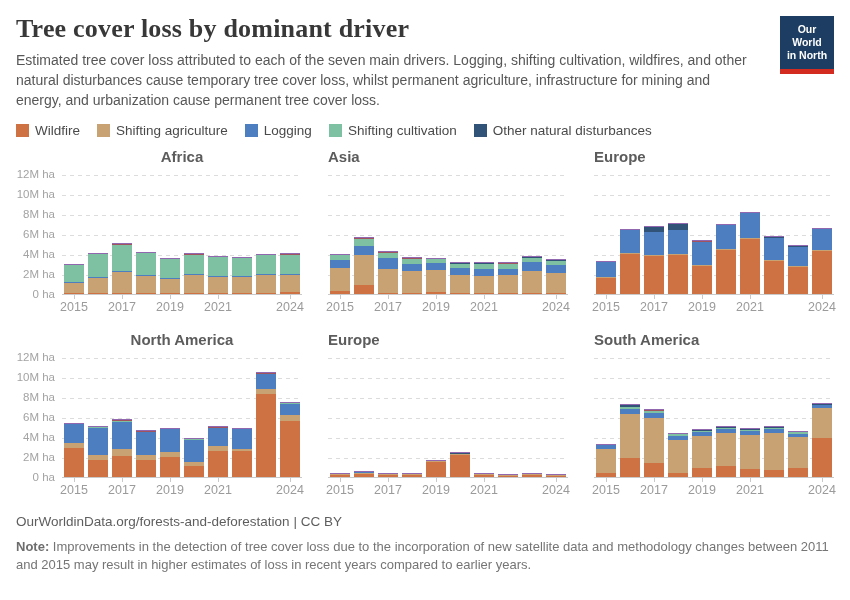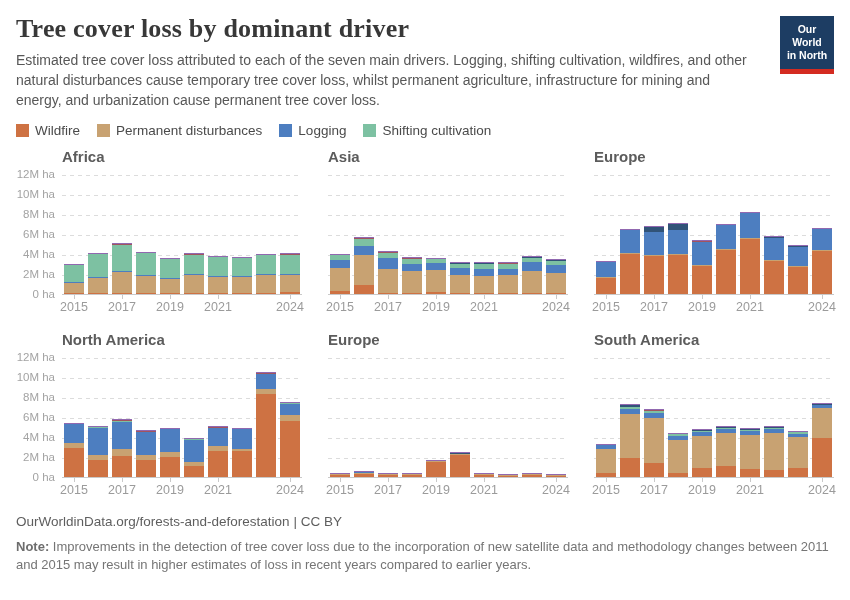--- a/index.html
+++ b/index.html
@@ -23,21 +23,21 @@
   .legend-row { display: flex; flex-wrap: nowrap; margin-bottom: 5px; }
   .legend-item { display: flex; align-items: center; margin-right: 17px; cursor: pointer; }
   .legend-swatch { width: 13px; height: 13px; margin-right: 6px; flex: 0 0 auto; }
   .legend-item-label { font-size: 13.5px; color: #4a4a4a; white-space: nowrap; }
 
   
   .charts-row { display: flex; justify-content: space-between; margin-top: 10px; }
   .charts-row + .charts-row { margin-top: 16px; }
   .chart { flex: 0 0 auto; }
   .chart-title { font-size: 15px; font-weight: 700; color: #5c5c5c; margin-bottom: 10px; }
-  .chart.has-ylabels .chart-title { margin-left: 46px; }
+  .chart.has-ylabels .chart-title { margin-left: 46px; text-align: center; }
   .chart-body { display: flex; }
   .ylabels { position: relative; width: 46px; height: 120px; flex: 0 0 auto; }
   .ylabel { position: absolute; right: 7px; font-size: 11.5px; color: #a3a3a3; white-space: nowrap; }
   .plot { position: relative; width: 240px; height: 120px; border-bottom: 1px solid #c9c9c9; }
   .gridline { position: absolute; left: 0; right: 0; height: 1px;
     background: repeating-linear-gradient(to right, #dcdcdc 0 4px, transparent 4px 8px); }
   .bar-seg { position: absolute; }
   .xaxis { position: relative; height: 20px; width: 240px; }
   .xtick { position: absolute; top: 0; width: 1px; height: 4px; background: #c9c9c9; }
   .xtick-label { position: absolute; top: 5px; width: 44px; text-align: center; font-size: 12.5px; color: #9b9b9b; }
@@ -70,29 +70,33 @@
   </div>
 
   <div class="legend">
       <div class="legend-row">
         <div class="legend-item">
           <span class="legend-swatch" style="background: rgb(206, 114, 67);"></span>
           <span class="legend-item-label">Wildfire</span>
         </div>
         <div class="legend-item">
           <span class="legend-swatch" style="background: rgb(200, 162, 114);"></span>
-          <span class="legend-item-label">Permanent disturbances</span>
+          <span class="legend-item-label">Shifting agriculture</span>
         </div>
         <div class="legend-item">
           <span class="legend-swatch" style="background: rgb(77, 126, 192);"></span>
           <span class="legend-item-label">Logging</span>
         </div>
         <div class="legend-item">
           <span class="legend-swatch" style="background: rgb(125, 193, 162);"></span>
           <span class="legend-item-label">Shifting cultivation</span>
+        </div>
+        <div class="legend-item">
+          <span class="legend-swatch" style="background: rgb(49, 83, 120);"></span>
+          <span class="legend-item-label">Other natural disturbances</span>
         </div>
       </div>
     </div>
 
   <div>
     <div class="charts-row">
         <div class="chart has-ylabels">
           <div class="chart-title">Africa</div>
           <div class="chart-body">
             <div class="ylabels">

